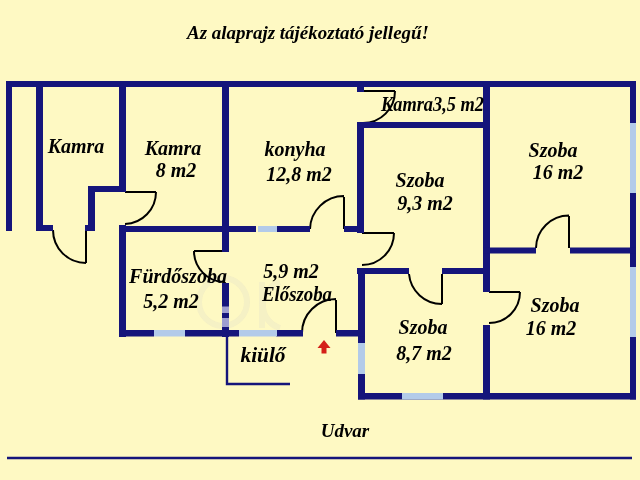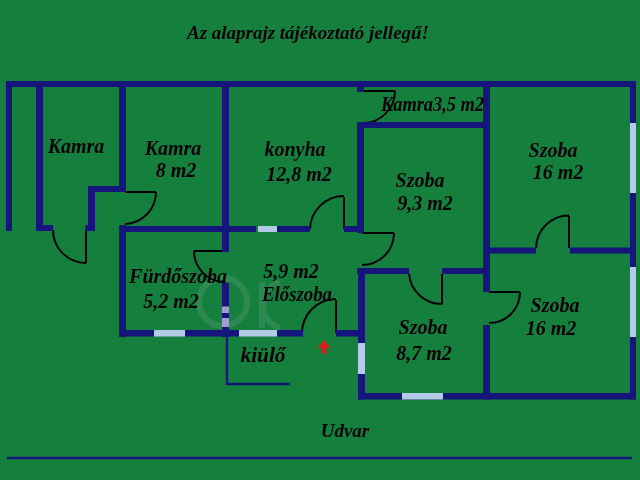--- a/index.html
+++ b/index.html
@@ -1,16 +1,16 @@
 <!DOCTYPE html>
 <html><head>
 <meta charset="utf-8">
 <style>
   html,body{margin:0;padding:0;background:#fff;}
-  #page{position:relative;width:640px;height:480px;background:#15803d;overflow:hidden;}
+  #page{position:relative;width:640px;height:480px;background:#fef9c3;overflow:hidden;}
   svg{position:absolute;left:0;top:0;transform:translateZ(0);}
   text{font-family:"Liberation Serif", serif;font-weight:bold;font-style:italic;fill:#000;}
 </style>
 </head>
 <body>
 <div id="page">
 <svg width="640" height="480" viewBox="0 0 640 480">
 
   <g opacity="0.15" fill="none" stroke="#bfbfcc" stroke-width="6">
     <circle cx="223" cy="302" r="24"></circle>

